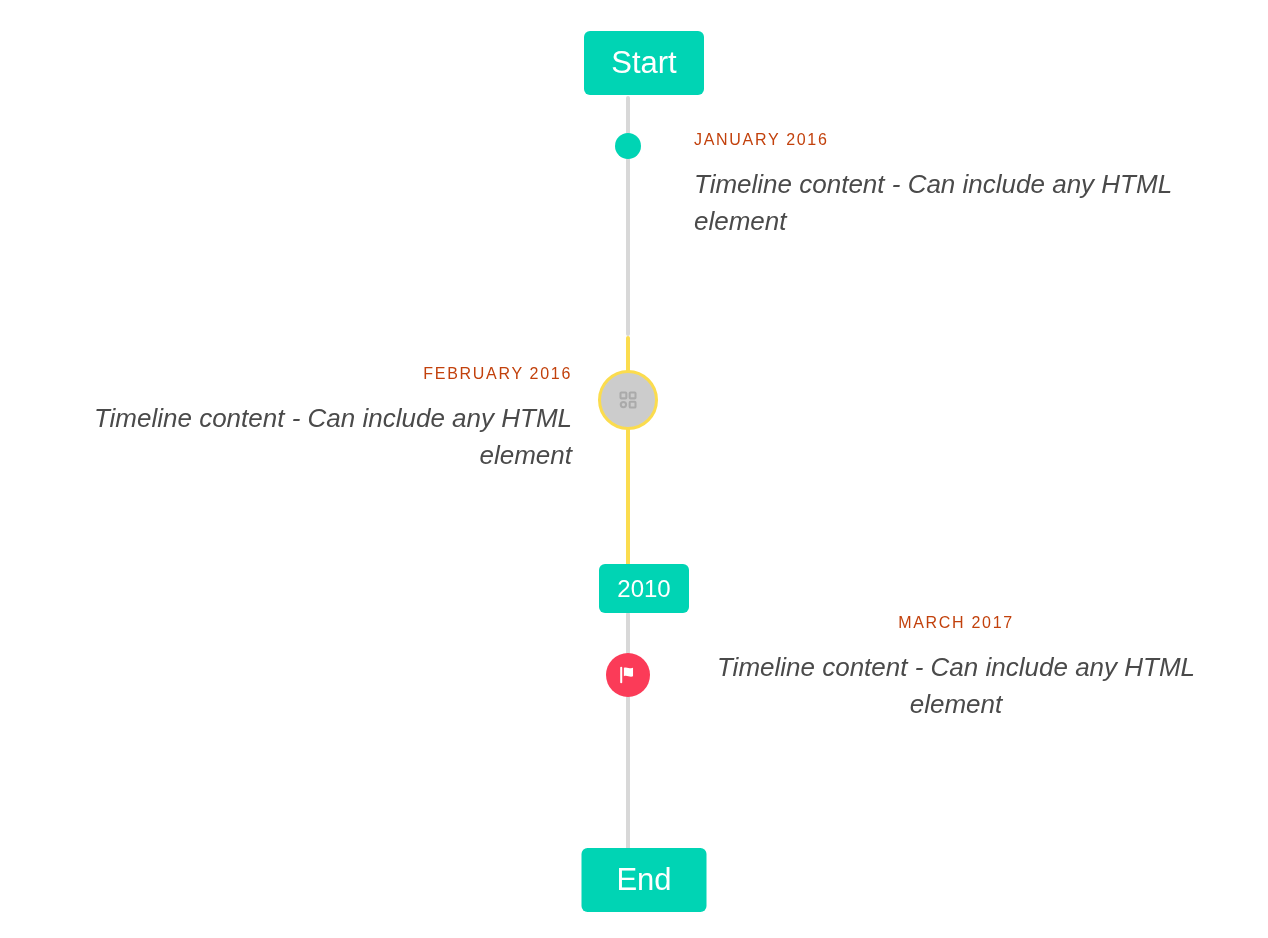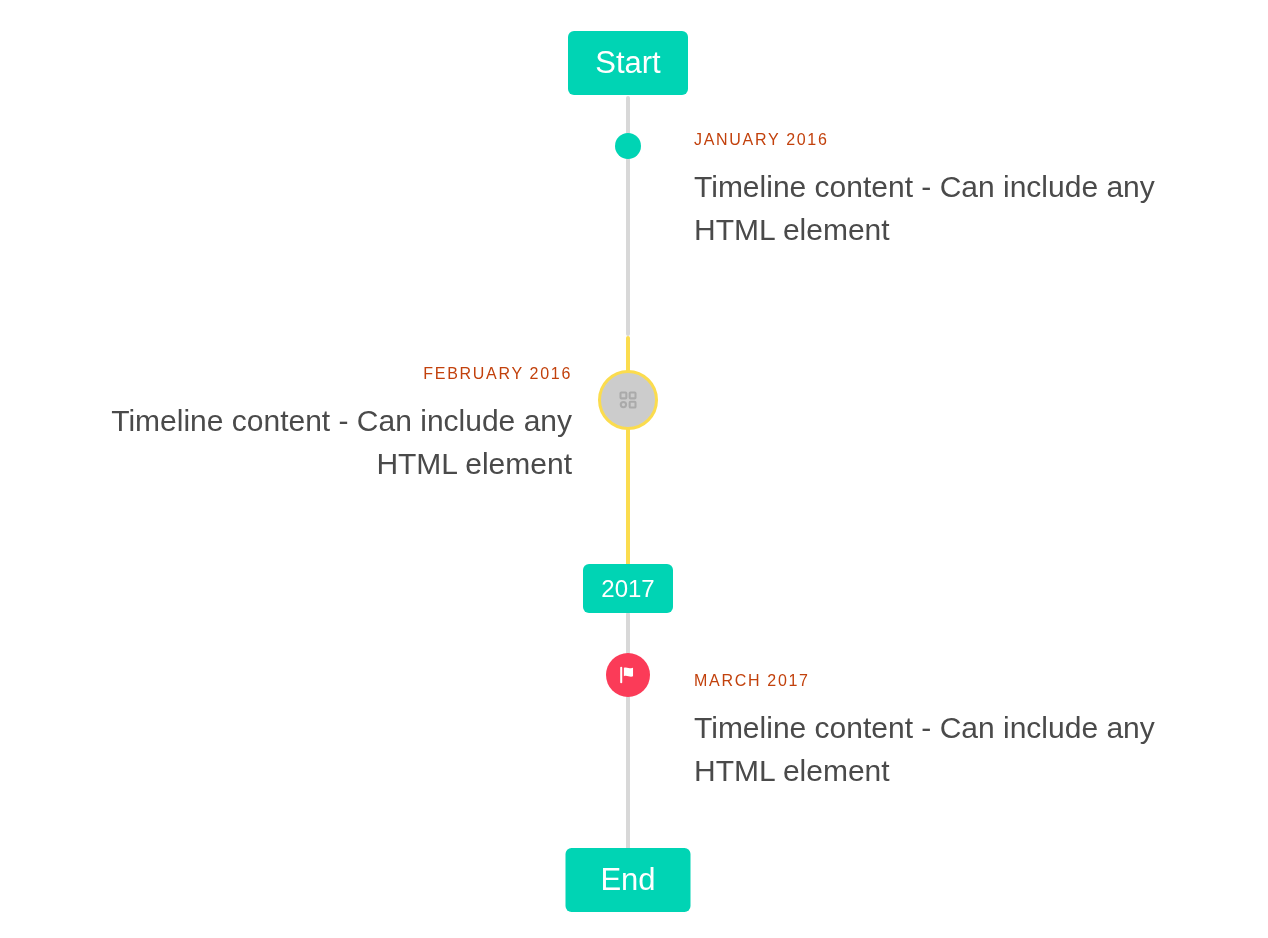--- a/index.html
+++ b/index.html
@@ -26,21 +26,21 @@
     transform: translateX(-50%);
     border-radius: 2px;
   }
   .spine-grey-top    { top: 96px;  height: 240px; background: #d8d8d8; }
   .spine-yellow      { top: 336px; height: 230px; background: #fbdc4e; }
   .spine-grey-bottom { top: 612px; height: 240px; background: #d8d8d8; }
 
   
   .badge {
     position: absolute;
-    left: 628px;
+    left: 644px;
     transform: translateX(-50%);
     background: #00d4b4;
     color: #ffffff;
     border-radius: 6px;
     display: flex;
     align-items: center;
     justify-content: center;
     font-weight: 400;
   }
   .badge-start {
@@ -98,36 +98,37 @@
   
   .entry {
     position: absolute;
     width: 524px;
   }
   .entry-right { left: 694px; text-align: left; }
   .entry-left  { left: 48px;  text-align: right; }
 
   .entry-jan { top: 130px; }
   .entry-feb { top: 364px; }
-  .entry-mar { top: 671px; }
+  .entry-mar { top: 613px; text-align: center; }
 
   .entry-label {
     font-size: 16px;
     font-weight: normal;
     letter-spacing: 1.7px;
     color: #c2410c;
     text-transform: uppercase;
     line-height: 1.2;
   }
   .entry-body {
     margin-top: 17px;
-    font-size: 30px;
+    font-size: 26px;
     color: #4a4a4a;
     line-height: 1.42;
     font-weight: 400;
+    font-style: italic;
   }
 </style>
 </head>
 <body>
 
 <div class="timeline">
 
   <div class="spine spine-grey-top"></div>
   <div class="spine spine-yellow"></div>
   <div class="spine spine-grey-bottom"></div>
@@ -148,21 +149,21 @@
         <rect x="14" y="14" width="7" height="7" rx="1"></rect>
         <circle cx="6.5" cy="17.5" r="3.2"></circle>
       </svg>
     </span>
   </div>
   <div class="entry entry-left entry-feb">
     <div class="entry-label">February 2016</div>
     <div class="entry-body">Timeline content - Can include any HTML element</div>
   </div>
 
-  <div class="badge badge-year">2017</div>
+  <div class="badge badge-year">2010</div>
 
   <div class="marker marker-flag">
     <span>
       <svg viewBox="0 0 24 24" fill="#ffffff">
         <rect x="3.5" y="3" width="2.2" height="18" rx="1.1"></rect>
         <path d="M7.5 4.2c3.4-1.6 6.6 1.6 10 0v9.2c-3.4 1.6-6.6-1.6-10 0z"></path>
       </svg>
     </span>
   </div>
   <div class="entry entry-right entry-mar">

